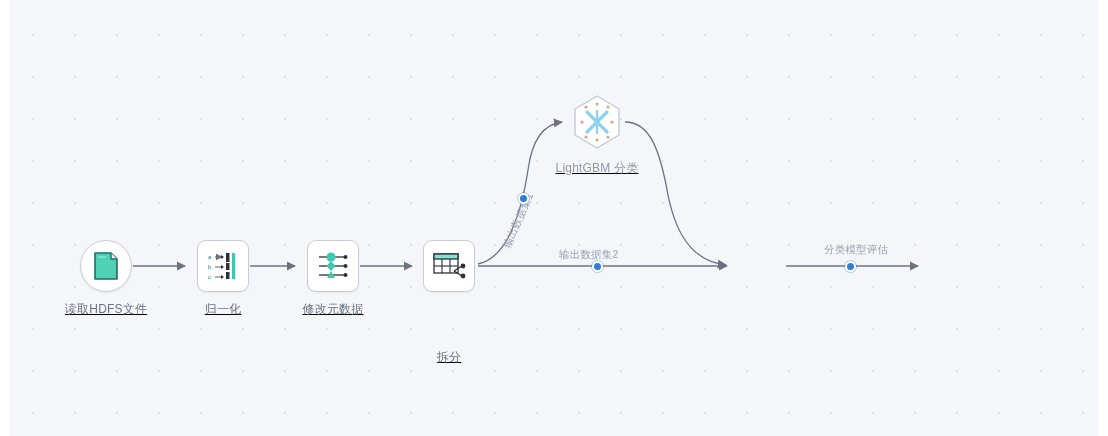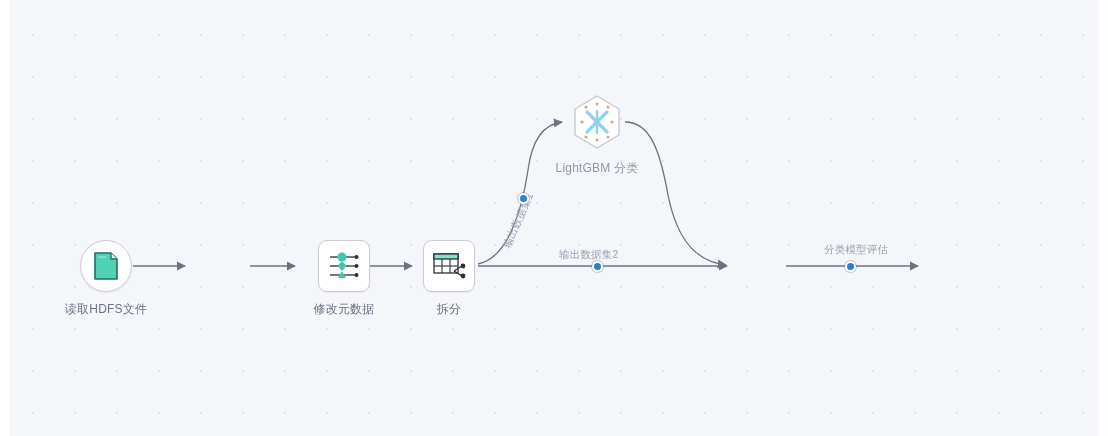--- a/index.html
+++ b/index.html
@@ -52,20 +52,21 @@
     z-index: 1;
   }
 
   .node {
     position: absolute;
     z-index: 2;
     width: 104px;
     display: flex;
     flex-direction: column;
     align-items: center;
+    text-decoration: underline;
   }
 
   .node-shape {
     width: 52px;
     height: 52px;
     display: flex;
     align-items: center;
     justify-content: center;
     background: #ffffff;
     box-sizing: border-box;
@@ -165,41 +166,61 @@
     <div class="node-shape shape-circle">
       <svg width="26" height="30" viewBox="0 0 26 30">
         <path d="M2 2 H18 L24 8 V28 H2 Z" fill="#4fd1b5" stroke="#1f6e63" stroke-width="1.6" stroke-linejoin="round"></path>
         <path d="M18 2 V8 H24" fill="#eafaf6" stroke="#1f6e63" stroke-width="1.4" stroke-linejoin="round"></path>
         <path d="M5 6 H13" stroke="#8fe6d4" stroke-width="1.4"></path>
       </svg>
     </div>
     <div class="node-label">读取HDFS文件</div>
   </div>
 
-
-  <div class="node" style="left:292px; top:240px;">
+  <div class="node" style="left:171px; top:240px;">
+    <div class="node-shape shape-rect">
+      <svg width="32" height="30" viewBox="0 0 32 30">
+        <text x="1" y="8" font-size="6" fill="#2f7f9e" font-family="'Liberation Sans',sans-serif">a</text>
+        <text x="1" y="18" font-size="6" fill="#2f7f9e" font-family="'Liberation Sans',sans-serif">b</text>
+        <text x="1" y="28" font-size="6" fill="#2f7f9e" font-family="'Liberation Sans',sans-serif">c</text>
+        <path d="M8 6 H15" stroke="#5b6370" stroke-width="1" marker-end="url(#arrow)"></path>
+        <path d="M8 16 H15" stroke="#5b6370" stroke-width="1"></path>
+        <path d="M8 26 H15" stroke="#5b6370" stroke-width="1"></path>
+        <path d="M14 4 l3 2 l-3 2 z" fill="#2b3038"></path>
+        <path d="M14 14 l3 2 l-3 2 z" fill="#2b3038"></path>
+        <path d="M14 24 l3 2 l-3 2 z" fill="#2b3038"></path>
+        <rect x="19" y="2" width="3.5" height="9" fill="#2b3038"></rect>
+        <rect x="19" y="12" width="3.5" height="7" fill="#2b3038"></rect>
+        <rect x="19" y="21" width="3.5" height="7" fill="#2b3038"></rect>
+        <rect x="25" y="2" width="3" height="26" fill="#3ec8b0"></rect>
+      </svg>
+    </div>
+    <div class="node-label">归一化</div>
+  </div>
+
+  <div class="node" style="left:281px; top:240px;">
     <div class="node-shape shape-rect">
       <svg width="32" height="30" viewBox="0 0 32 30">
         <path d="M2 6 H30" stroke="#2b3038" stroke-width="1.3"></path>
         <path d="M2 15 H30" stroke="#2b3038" stroke-width="1.3"></path>
         <path d="M2 24 H30" stroke="#2b3038" stroke-width="1.3"></path>
         <circle cx="28.5" cy="6" r="2" fill="#2b3038"></circle>
         <circle cx="28.5" cy="15" r="2" fill="#2b3038"></circle>
         <circle cx="28.5" cy="24" r="2" fill="#2b3038"></circle>
         <circle cx="14" cy="6" r="4.5" fill="#3ec8b0"></circle>
         <path d="M14 10.5 l4.5 -4.5 l-4.5 -4.5 l-4.5 4.5 z" fill="#3ec8b0"></path>
         <path d="M9.5 15 h9 l-4.5 -5 z" fill="#3ec8b0"></path>
         <path d="M9.5 15 h9 l-4.5 5 z" fill="#3ec8b0"></path>
         <path d="M10 27 l4 -7 l4 7 z" fill="#3ec8b0"></path>
       </svg>
     </div>
     <div class="node-label">修改元数据</div>
   </div>
 
-  <div class="node" style="left:397px; top:240px;">
+  <div class="node" style="left:397px; top:240px;gap:48px;">
     <div class="node-shape shape-rect">
       <svg width="34" height="30" viewBox="0 0 34 30">
         <rect x="2" y="3" width="24" height="19" fill="#ffffff" stroke="#2b3038" stroke-width="1.3"></rect>
         <rect x="2" y="3" width="24" height="5" fill="#7fe3d2" stroke="#2b3038" stroke-width="1.3"></rect>
         <path d="M2 15 H26" stroke="#2b3038" stroke-width="1.1"></path>
         <path d="M10 8 V22" stroke="#2b3038" stroke-width="1.1"></path>
         <path d="M18 8 V22" stroke="#2b3038" stroke-width="1.1"></path>
         <path d="M22 20 l8 -5" stroke="#2b3038" stroke-width="1.4"></path>
         <path d="M22 20 l8 5" stroke="#2b3038" stroke-width="1.4"></path>
         <circle cx="31" cy="15" r="2.4" fill="#2b3038"></circle>

